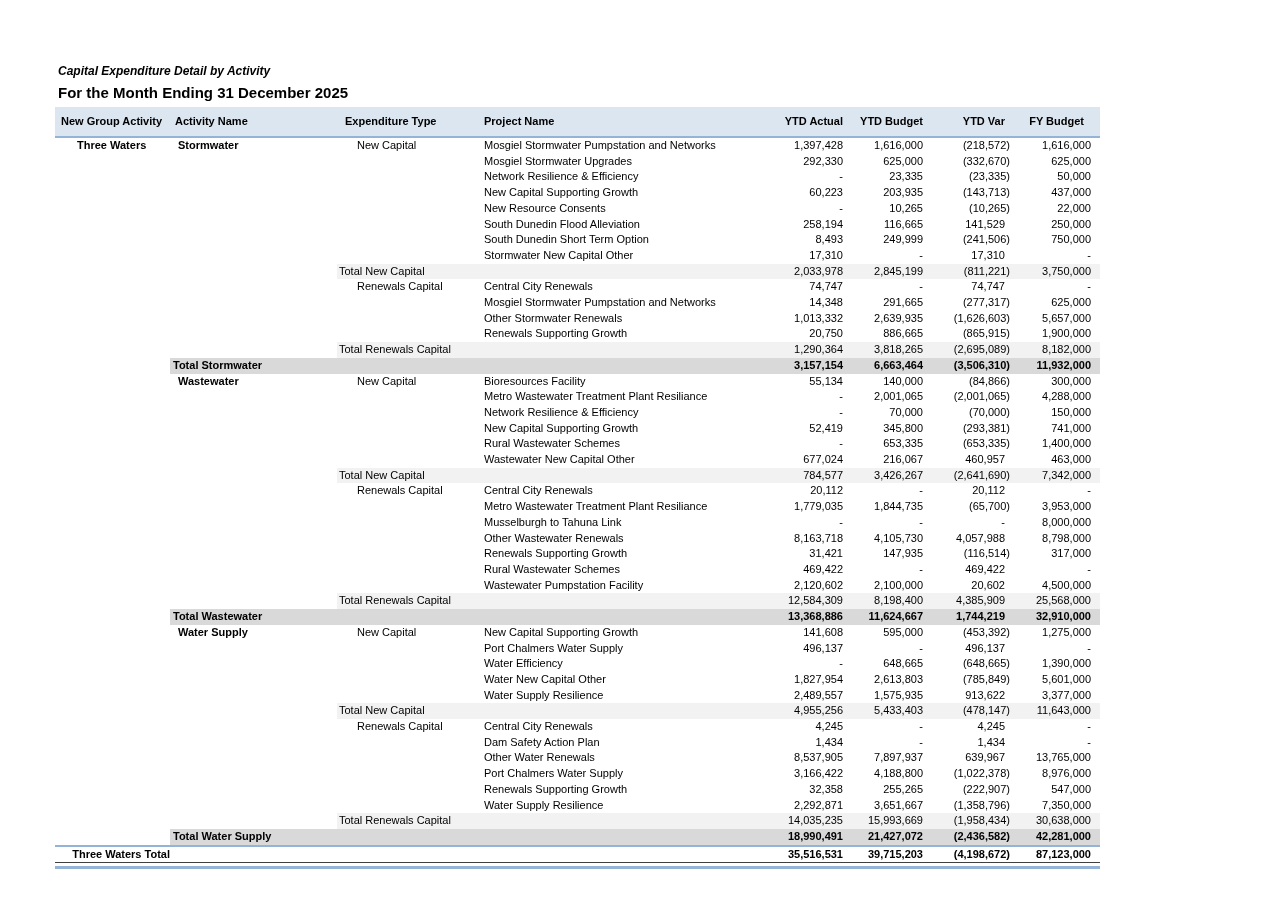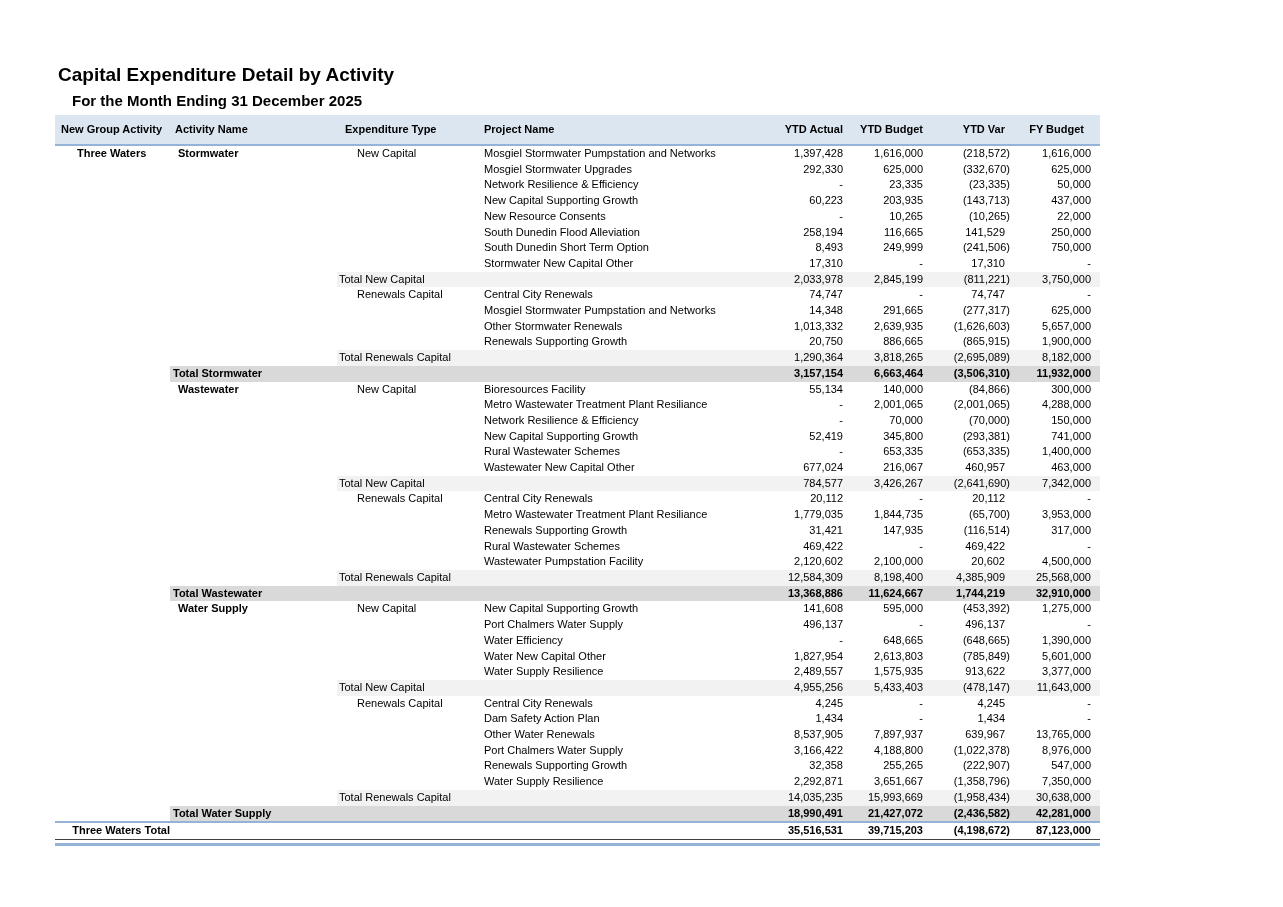--- a/index.html
+++ b/index.html
@@ -10,22 +10,22 @@
     --grand-dark:#404040;
     --ink:#000000;
   }
   *{box-sizing:border-box;margin:0;padding:0;}
   html,body{background:#ffffff;}
   body{
     width:1283px;height:907px;position:relative;overflow:hidden;
     font-family:"Liberation Sans", sans-serif;color:var(--ink);
   }
   .report{position:absolute;left:55px;top:64px;width:1045px;}
-  .title{font-size:19px;font-weight:bold;margin:0 0 6px 3px;white-space:nowrap;}
-  .subtitle{font-size:15px;font-weight:bold;margin:0 0 6px 17px;white-space:nowrap;}
+  .title{font-size:12px;font-weight:bold;margin:0 0 6px 3px;white-space:nowrap;font-style:italic;}
+  .subtitle{font-size:15px;font-weight:bold;margin:0 0 6px 3px;white-space:nowrap;}
   table{table-layout:fixed;border-collapse:collapse;width:1045px;}
   col.c1{width:115px}col.c2{width:167px}col.c3{width:145px}col.c4{width:288px}
   col.c5{width:82px}col.c6{width:80px}col.c7{width:82px}col.c8{width:86px}
   th,td{
     font-size:11px;line-height:15.7px;height:15.7px;
     white-space:nowrap;overflow:visible;padding:0;vertical-align:middle;
   }
   thead th{
     background:var(--header-bg);border-bottom:2px solid var(--line-blue);
     font-weight:bold;text-align:left;height:30px;line-height:15px;
@@ -323,20 +323,40 @@
           <td class="c4">Metro Wastewater Treatment Plant Resiliance</td>
           <td class="num">1,779,035</td>
           <td class="num">1,844,735</td>
           <td class="num paren">(65,700)</td>
           <td class="num">3,953,000</td>
         </tr>
         <tr class="row-data">
           <td class="c1"></td>
           <td class="c2"></td>
           <td class="c3"></td>
+          <td class="c4">Musselburgh to Tahuna Link</td>
+          <td class="num">-</td>
+          <td class="num">-</td>
+          <td class="num">-</td>
+          <td class="num">8,000,000</td>
+        </tr>
+        <tr class="row-data">
+          <td class="c1"></td>
+          <td class="c2"></td>
+          <td class="c3"></td>
+          <td class="c4">Other Wastewater Renewals</td>
+          <td class="num">8,163,718</td>
+          <td class="num">4,105,730</td>
+          <td class="num">4,057,988</td>
+          <td class="num">8,798,000</td>
+        </tr>
+        <tr class="row-data">
+          <td class="c1"></td>
+          <td class="c2"></td>
+          <td class="c3"></td>
           <td class="c4">Renewals Supporting Growth</td>
           <td class="num">31,421</td>
           <td class="num">147,935</td>
           <td class="num paren">(116,514)</td>
           <td class="num">317,000</td>
         </tr>
         <tr class="row-data">
           <td class="c1"></td>
           <td class="c2"></td>
           <td class="c3"></td>

